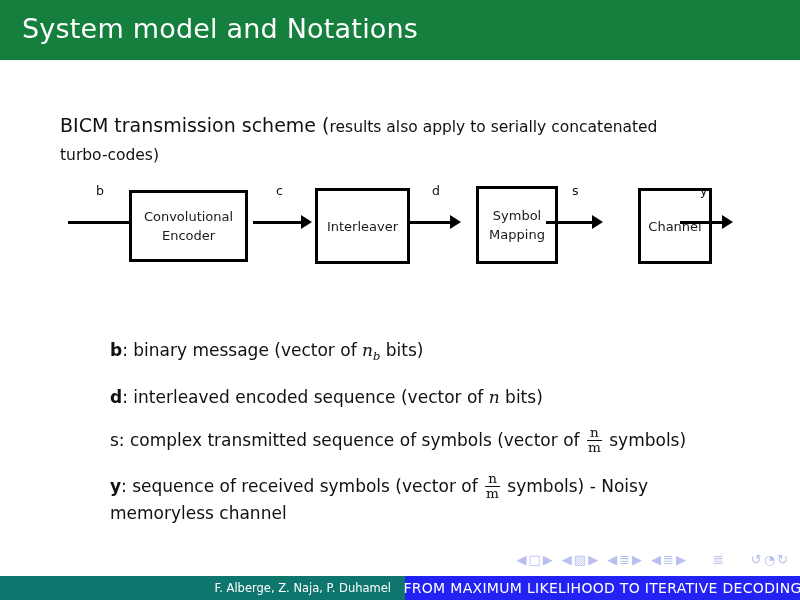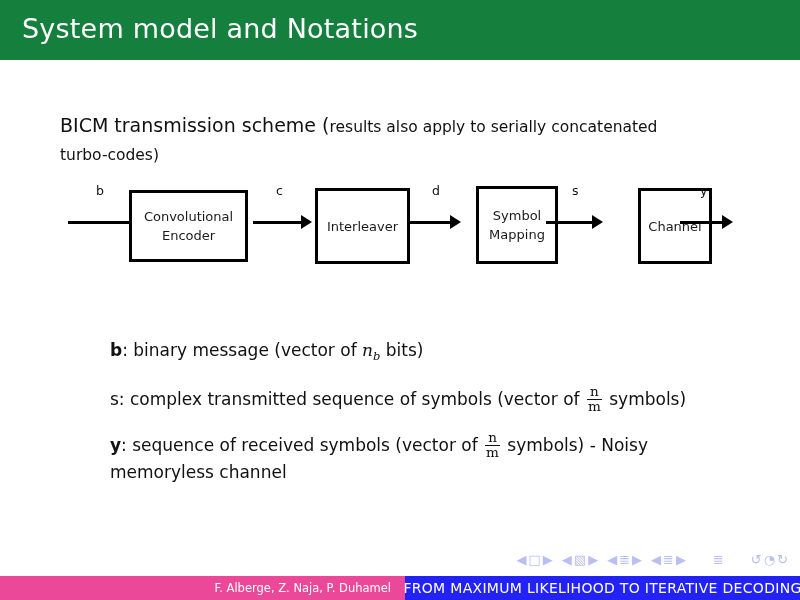--- a/index.html
+++ b/index.html
@@ -163,21 +163,21 @@
     top: 576px;
     width: 800px;
     height: 24px;
   }
   .footer-left {
     position: absolute;
     left: 0;
     top: 0;
     width: 405px;
     height: 24px;
-    background: #ec4899;
+    background: #0f766e;
     color: #ffffff;
     font-size: 11.5px;
     display: flex;
     align-items: center;
     justify-content: flex-end;
     padding-right: 14px;
     box-sizing: border-box;
     white-space: nowrap;
   }
   .footer-right {
@@ -244,20 +244,21 @@
   <div class="wire" style="left:680px; top:46px; width:42px;"></div>
   <div class="arrowhead" style="left:722px; top:40px;"></div>
   <div class="sig" style="left:700px; top:8px;">y</div>
 </div>
 
 <div class="defs">
 
   <div class="def-row"><span class="sym">b</span><span>: binary message (vector of </span><span class="mi"><span>n</span><sub>b</sub></span><span> bits)</span></div>
 
 
+  <div class="def-row"><span class="sym">d</span><span>: interleaved encoded sequence (vector of </span><span class="mi">n</span><span> bits)</span></div>
 
   <div class="def-row"><span class="sym-plain">s</span><span>: complex transmitted sequence of symbols (vector of </span><span class="frac"><span class="num">n</span><span class="den">m</span></span><span> symbols)</span></div>
 
   <div class="def-row"><span class="sym">y</span><span>: sequence of received symbols (vector of </span><span class="frac"><span class="num">n</span><span class="den">m</span></span><span> symbols) - Noisy memoryless channel</span></div>
 
 </div>
 
 <div class="navbar">
   <span class="nav-group">
     <span>◀</span>

